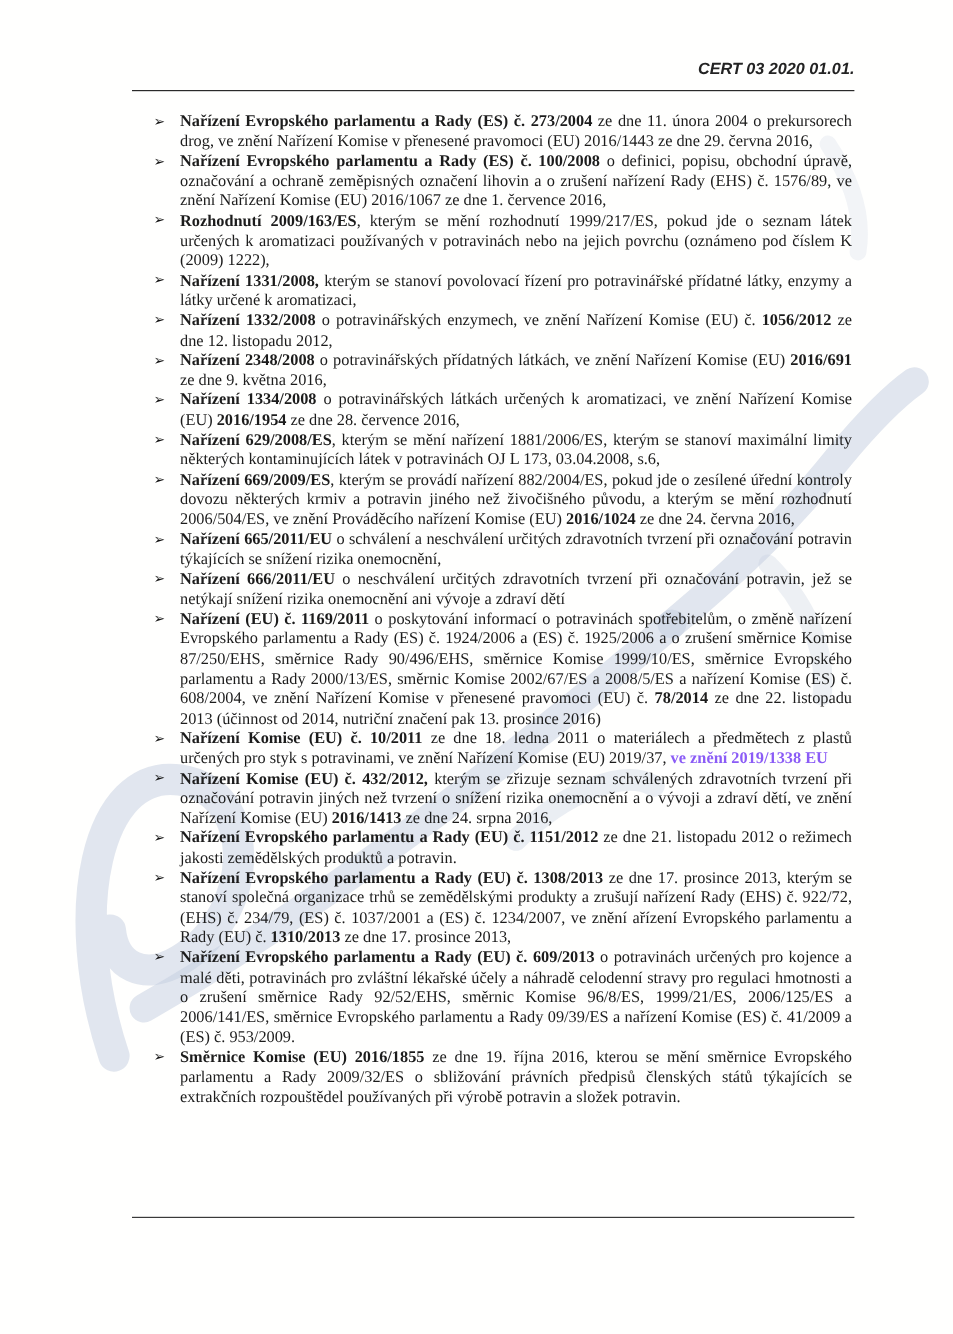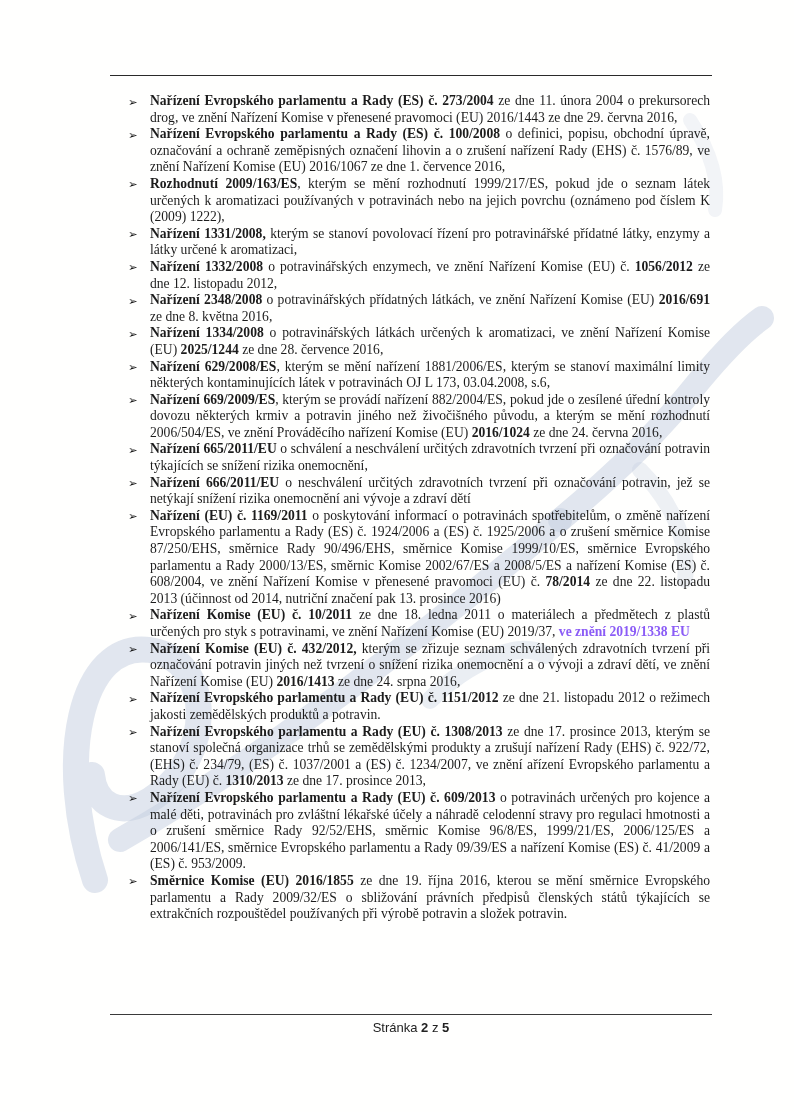--- a/index.html
+++ b/index.html
@@ -83,41 +83,41 @@
     <g fill="none" stroke="#c3cedf" stroke-opacity="0.5" stroke-linecap="round">
       <path d="M95 880 C 55 760, 80 640, 150 650 C 215 660, 215 760, 150 800 C 120 818, 95 805, 92 775" stroke-width="26"></path>
       <path d="M120 840 C 260 760, 420 640, 560 520" stroke-width="24"></path>
       <path d="M560 520 C 620 470, 660 430, 700 380 C 725 350, 745 330, 762 318" stroke-width="24"></path>
       <path d="M430 700 C 470 660, 520 640, 545 655" stroke-width="18" stroke-opacity="0.35"></path>
       <path d="M640 470 C 670 500, 690 540, 685 580" stroke-width="16" stroke-opacity="0.3"></path>
       <path d="M690 120 C 710 150, 720 180, 715 210" stroke-width="14" stroke-opacity="0.22"></path>
     </g>
   </svg>
 
+  <div class="header">CERT 03 2020 01.01.</div>
   <div class="header-rule"></div>
 
   <div class="content">
     <ul class="reg-list">
         <li><span class="bullet">➢</span><span class="bold">Nařízení Evropského parlamentu a Rady (ES) č. 273/2004</span><span> ze dne 11. února 2004 o prekursorech drog, ve znění Nařízení Komise v přenesené pravomoci (EU) 2016/1443 ze dne 29. června 2016,</span></li>
         <li><span class="bullet">➢</span><span class="bold">Nařízení Evropského parlamentu a Rady (ES) č. 100/2008</span><span> o definici, popisu, obchodní úpravě, označování a ochraně zeměpisných označení lihovin a o zrušení nařízení Rady (EHS) č. 1576/89, ve znění Nařízení Komise (EU) 2016/1067 ze dne 1. července 2016,</span></li>
         <li><span class="bullet">➢</span><span class="bold">Rozhodnutí 2009/163/ES</span><span>, kterým se mění rozhodnutí 1999/217/ES, pokud jde o seznam látek určených k aromatizaci používaných v potravinách nebo na jejich povrchu (oznámeno pod číslem K (2009) 1222),</span></li>
         <li><span class="bullet">➢</span><span class="bold">Nařízení 1331/2008,</span><span> kterým se stanoví povolovací řízení pro potravinářské přídatné látky, enzymy a látky určené k aromatizaci,</span></li>
         <li><span class="bullet">➢</span><span class="bold">Nařízení 1332/2008</span><span> o potravinářských enzymech, ve znění Nařízení Komise (EU) č. </span><span class="bold">1056/2012</span><span> ze dne 12. listopadu 2012,</span></li>
-        <li><span class="bullet">➢</span><span class="bold">Nařízení 2348/2008</span><span> o potravinářských přídatných látkách, ve znění Nařízení Komise (EU) </span><span class="bold">2016/691</span><span> ze dne 8. května 2016,</span></li>
-        <li><span class="bullet">➢</span><span class="bold">Nařízení 1334/2008</span><span> o potravinářských látkách určených k aromatizaci, ve znění Nařízení Komise (EU) </span><span class="bold">2025/1244</span><span> ze dne 28. července 2016,</span></li>
+        <li><span class="bullet">➢</span><span class="bold">Nařízení 2348/2008</span><span> o potravinářských přídatných látkách, ve znění Nařízení Komise (EU) </span><span class="bold">2016/691</span><span> ze dne 9. května 2016,</span></li>
+        <li><span class="bullet">➢</span><span class="bold">Nařízení 1334/2008</span><span> o potravinářských látkách určených k aromatizaci, ve znění Nařízení Komise (EU) </span><span class="bold">2016/1954</span><span> ze dne 28. července 2016,</span></li>
         <li><span class="bullet">➢</span><span class="bold">Nařízení 629/2008/ES</span><span>, kterým se mění nařízení 1881/2006/ES, kterým se stanoví maximální limity některých kontaminujících látek v potravinách OJ L 173, 03.04.2008, s.6,</span></li>
         <li><span class="bullet">➢</span><span class="bold">Nařízení 669/2009/ES</span><span>, kterým se provádí nařízení 882/2004/ES, pokud jde o zesílené úřední kontroly dovozu některých krmiv a potravin jiného než živočišného původu, a kterým se mění rozhodnutí 2006/504/ES, ve znění Prováděcího nařízení Komise (EU) </span><span class="bold">2016/1024</span><span> ze dne 24. června 2016,</span></li>
         <li><span class="bullet">➢</span><span class="bold">Nařízení 665/2011/EU</span><span> o schválení a neschválení určitých zdravotních tvrzení při označování potravin týkajících se snížení rizika onemocnění,</span></li>
         <li><span class="bullet">➢</span><span class="bold">Nařízení 666/2011/EU</span><span> o neschválení určitých zdravotních tvrzení při označování potravin, jež se netýkají snížení rizika onemocnění ani vývoje a zdraví dětí</span></li>
         <li><span class="bullet">➢</span><span class="bold">Nařízení (EU) č. 1169/2011</span><span> o poskytování informací o potravinách spotřebitelům, o změně nařízení Evropského parlamentu a Rady (ES) č. 1924/2006 a (ES) č. 1925/2006 a o zrušení směrnice Komise 87/250/EHS, směrnice Rady 90/496/EHS, směrnice Komise 1999/10/ES, směrnice Evropského parlamentu a Rady 2000/13/ES, směrnic Komise 2002/67/ES a 2008/5/ES a nařízení Komise (ES) č. 608/2004, ve znění Nařízení Komise v přenesené pravomoci (EU) č. </span><span class="bold">78/2014</span><span> ze dne 22. listopadu 2013 (účinnost od 2014, nutriční značení pak 13. prosince 2016)</span></li>
         <li><span class="bullet">➢</span><span class="bold">Nařízení Komise (EU) č. 10/2011</span><span> ze dne 18. ledna 2011 o materiálech a předmětech z plastů určených pro styk s potravinami, ve znění Nařízení Komise (EU) 2019/37, </span><span class="red bold" style="color: #8b5cf6;">ve znění 2019/1338 EU</span></li>
         <li><span class="bullet">➢</span><span class="bold">Nařízení Komise (EU) č. 432/2012,</span><span> kterým se zřizuje seznam schválených zdravotních tvrzení při označování potravin jiných než tvrzení o snížení rizika onemocnění a o vývoji a zdraví dětí, ve znění Nařízení Komise (EU) </span><span class="bold">2016/1413</span><span> ze dne 24. srpna 2016,</span></li>
         <li><span class="bullet">➢</span><span class="bold">Nařízení Evropského parlamentu a Rady (EU) č. 1151/2012</span><span> ze dne 21. listopadu 2012 o režimech jakosti zemědělských produktů a potravin.</span></li>
         <li><span class="bullet">➢</span><span class="bold">Nařízení Evropského parlamentu a Rady (EU) č. 1308/2013</span><span> ze dne 17. prosince 2013, kterým se stanoví společná organizace trhů se zemědělskými produkty a zrušují nařízení Rady (EHS) č. 922/72, (EHS) č. 234/79, (ES) č. 1037/2001 a (ES) č. 1234/2007, ve znění ařízení Evropského parlamentu a Rady (EU) č. </span><span class="bold">1310/2013</span><span> ze dne 17. prosince 2013,</span></li>
         <li><span class="bullet">➢</span><span class="bold">Nařízení Evropského parlamentu a Rady (EU) č. 609/2013</span><span> o potravinách určených pro kojence a malé děti, potravinách pro zvláštní lékařské účely a náhradě celodenní stravy pro regulaci hmotnosti a o zrušení směrnice Rady 92/52/EHS, směrnic Komise 96/8/ES, 1999/21/ES, 2006/125/ES a 2006/141/ES, směrnice Evropského parlamentu a Rady 09/39/ES a nařízení Komise (ES) č. 41/2009 a (ES) č. 953/2009.</span></li>
         <li><span class="bullet">➢</span><span class="bold">Směrnice Komise (EU) 2016/1855</span><span> ze dne 19. října 2016, kterou se mění směrnice Evropského parlamentu a Rady 2009/32/ES o sbližování právních předpisů členských států týkajících se extrakčních rozpouštědel používaných při výrobě potravin a složek potravin.</span></li>
       </ul>
   </div>
 
   <div class="footer-rule"></div>
-  <div class="footer"><span>Stránka </span><span class="bold">2</span><span> z </span><span class="bold">5</span></div>
 
 </div>
 
 </body></html>

